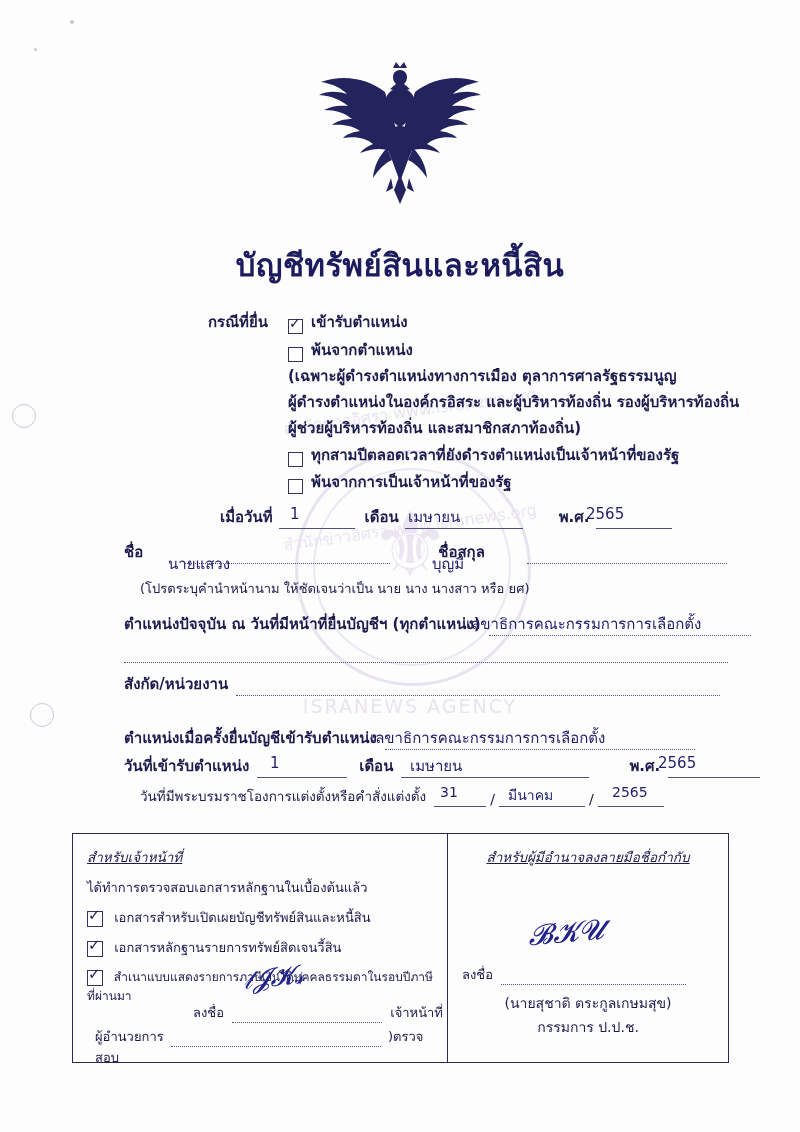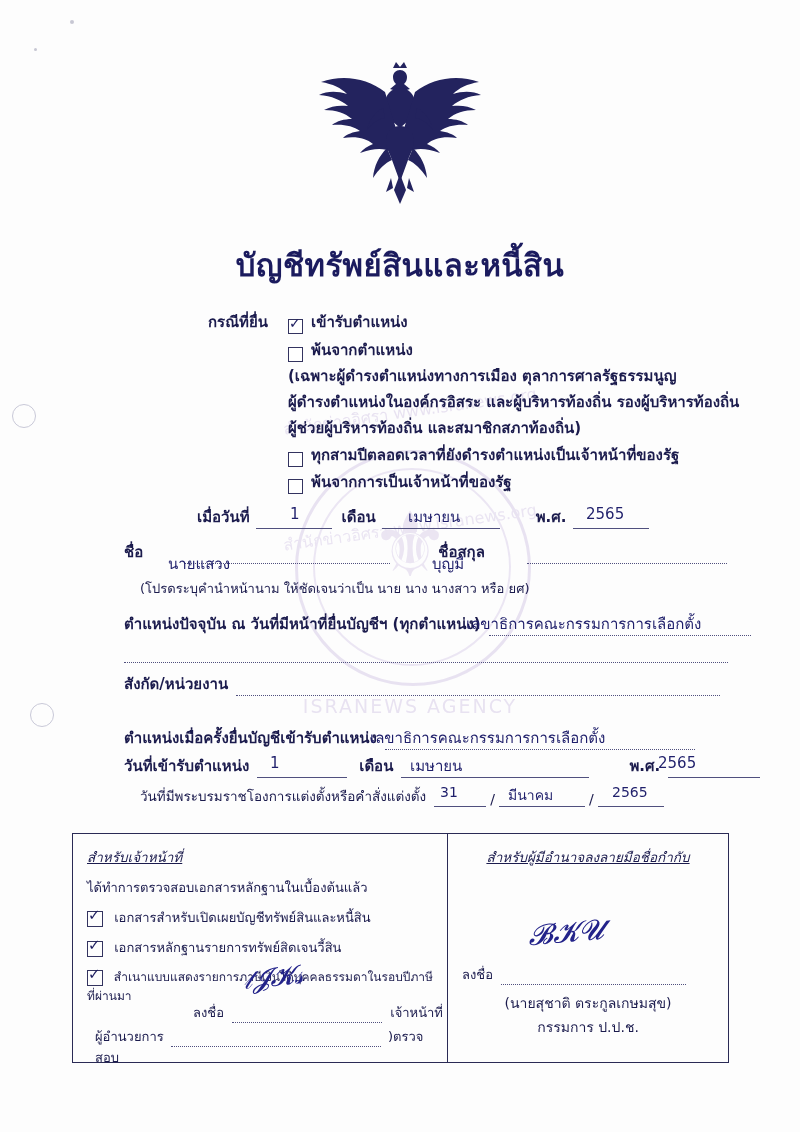--- a/index.html
+++ b/index.html
@@ -285,21 +285,21 @@
   <div class="row" style="left:288px; top:443px;">
     <span class="chk"></span>
     <span class="lbl">ทุกสามปีตลอดเวลาที่ยังดำรงตำแหน่งเป็นเจ้าหน้าที่ของรัฐ</span>
   </div>
 
   <div class="row" style="left:288px; top:470px;">
     <span class="chk"></span>
     <span class="lbl">พ้นจากการเป็นเจ้าหน้าที่ของรัฐ</span>
   </div>
 
-  <div class="row" style="left:197px; top:505px;justify-content:space-between;">
+  <div class="row" style="left:220px; top:505px;justify-content:space-between;">
     <span class="lbl">เมื่อวันที่</span>
     <span class="underline" style="width:76px; margin-left:6px;"></span>
     <span class="lbl" style="margin-left:10px;">เดือน</span>
     <span class="underline" style="width:118px; margin-left:6px;"></span>
     <span class="lbl" style="margin-left:36px;">พ.ศ.</span>
     <span class="underline" style="width:76px; margin-left:6px;"></span>
   </div>
   <div class="fillval" style="left:290px; top:505px;">1</div>
   <div class="fillval" style="left:408px; top:505px;">เมษายน</div>
   <div class="fillval" style="left:586px; top:505px;">2565</div>

